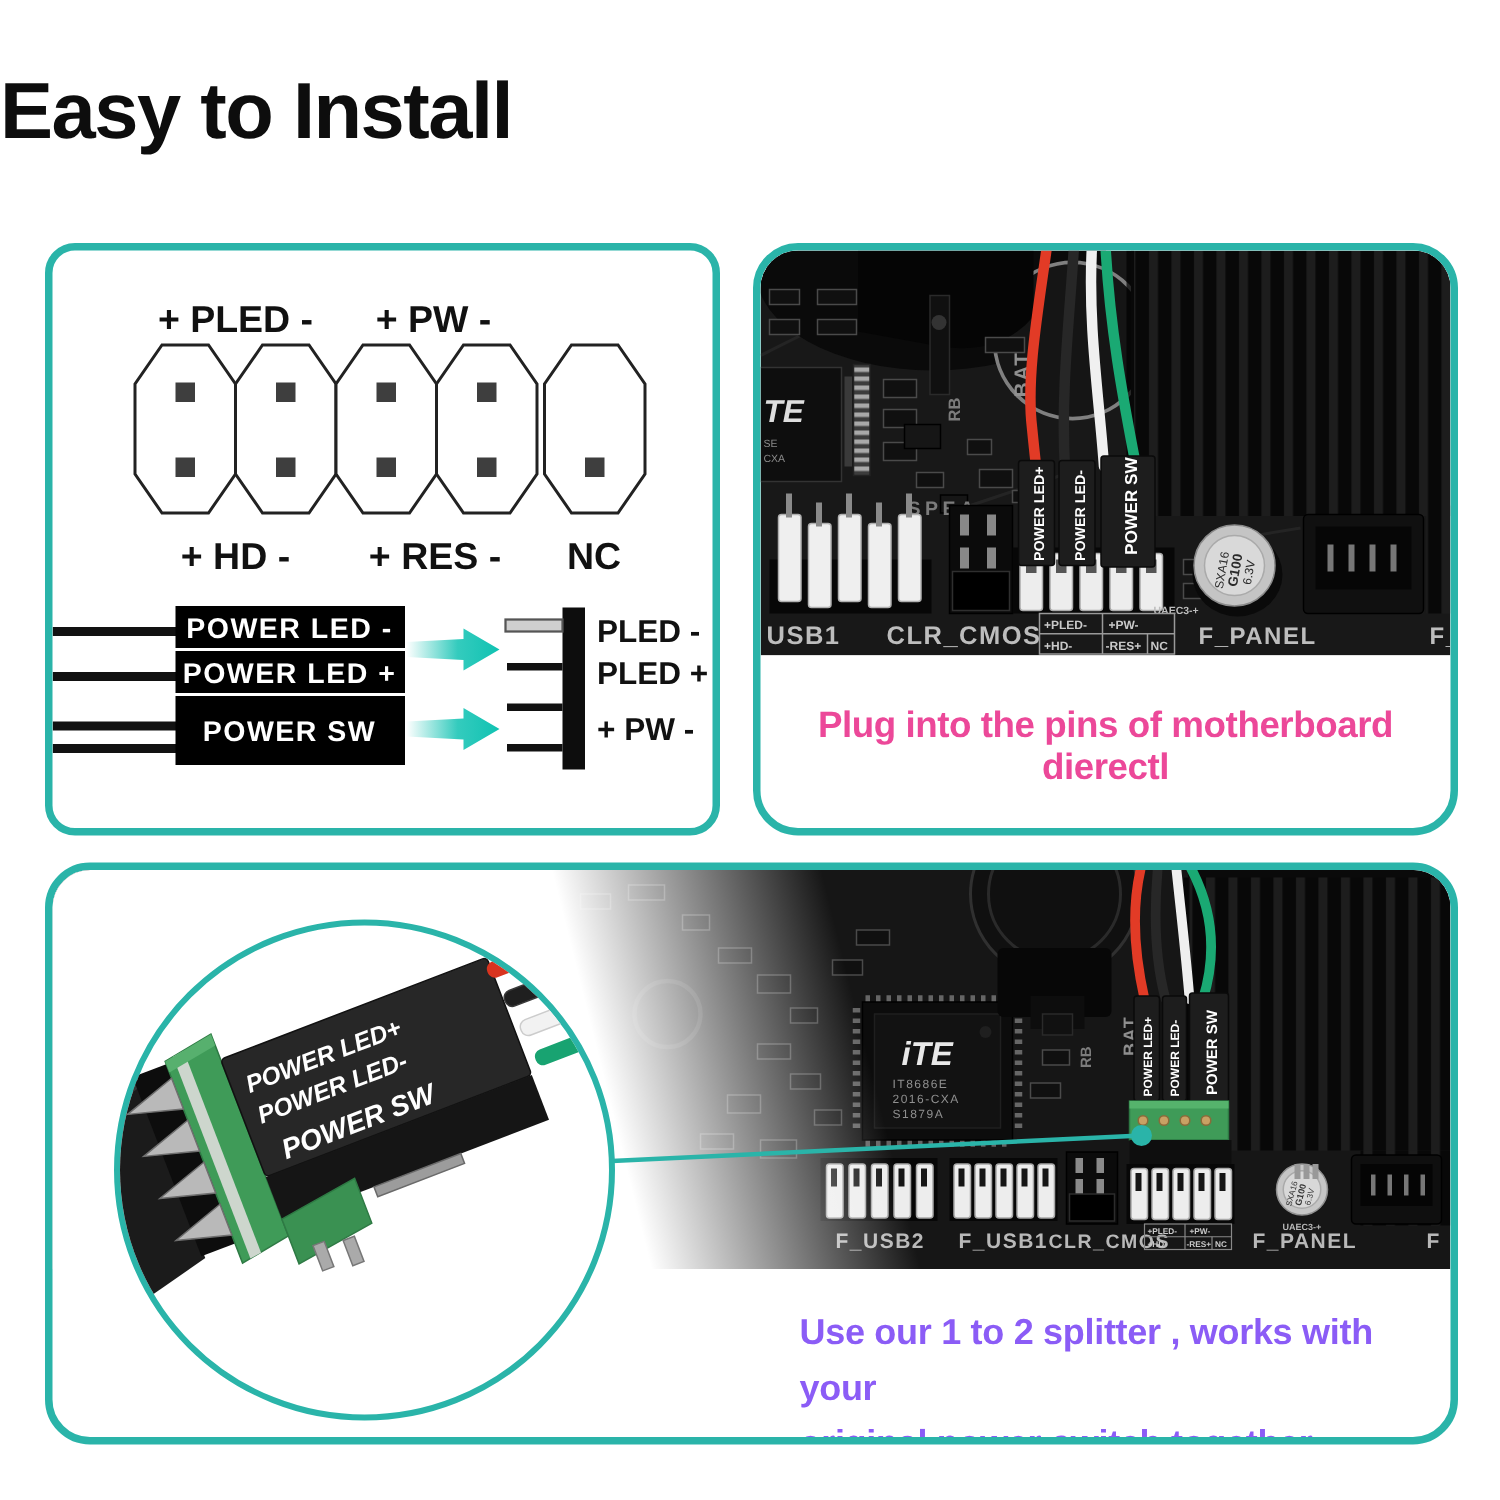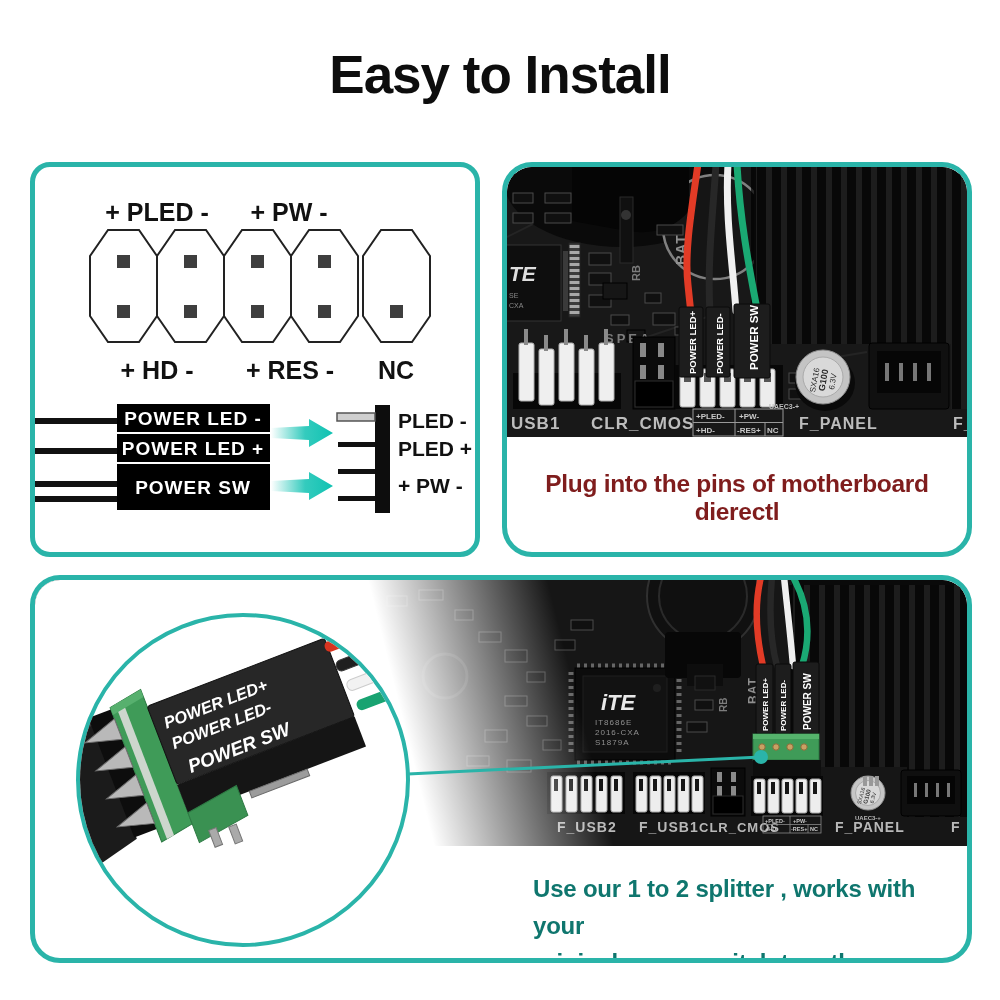--- a/index.html
+++ b/index.html
@@ -1,26 +1,26 @@
 <!DOCTYPE html>
 <html><head>
 <meta charset="utf-8">
 <style>
   html,body{margin:0;padding:0;background:#fff;}
   body{width:1000px;height:1000px;position:relative;font-family:"Liberation Sans",sans-serif;overflow:hidden;}
-  .title{position:absolute;left:0;top:44px;width:1000px;text-align:center;font-size:53px;font-weight:bold;color:#0d0d0d;letter-spacing:-1px;}
+  .title{position:absolute;left:0;top:44px;width:1000px;font-size:53px;font-weight:bold;color:#0d0d0d;letter-spacing:-1px;}
   .panel{position:absolute;border:5px solid #2ab4a9;border-radius:30px;background:#fff;box-sizing:border-box;overflow:hidden;}
   #panelA{left:30px;top:162px;width:450px;height:395px;border-radius:20px;}
   #panelB{left:502px;top:162px;width:470px;height:395px;}
   #panelC{left:30px;top:575px;width:942px;height:388px;}
   .photo{position:absolute;left:0;top:0;overflow:hidden;}
   #photoB{width:460px;height:270px;border-radius:25px 25px 0 0;}
   #photoC{width:932px;height:266px;border-radius:25px 25px 0 0;}
-  .captionB{position:absolute;left:0;top:303px;width:460px;text-align:center;font-size:24.5px;font-weight:bold;color:#7f1d1d;letter-spacing:-0.3px;}
-  .captionC{position:absolute;left:498px;top:290px;width:430px;font-size:24px;font-weight:bold;color:#0f766e;line-height:37px;letter-spacing:-0.2px;}
+  .captionB{position:absolute;left:0;top:303px;width:460px;text-align:center;font-size:24.5px;font-weight:bold;color:#ec4899;letter-spacing:-0.3px;}
+  .captionC{position:absolute;left:498px;top:290px;width:430px;font-size:24px;font-weight:bold;color:#8b5cf6;line-height:37px;letter-spacing:-0.2px;}
   .fadeC{position:absolute;left:0;top:0;width:932px;height:266px;background:linear-gradient(76deg,#fff 0%,#fff 40%,rgba(255,255,255,0) 58%);pointer-events:none;}
   .calloutC{position:absolute;left:0;top:0;width:932px;height:378px;pointer-events:none;}
   .circleInset{position:absolute;left:41px;top:33px;width:326px;height:326px;border:4px solid #2ab4a9;border-radius:50%;background:#fff;overflow:hidden;}
   svg text{font-family:"Liberation Sans",sans-serif;}
   .mono{font-family:"Liberation Mono",monospace;}
 </style>
 </head>
 <body>
 
 <div class="title">Easy to Install</div>

